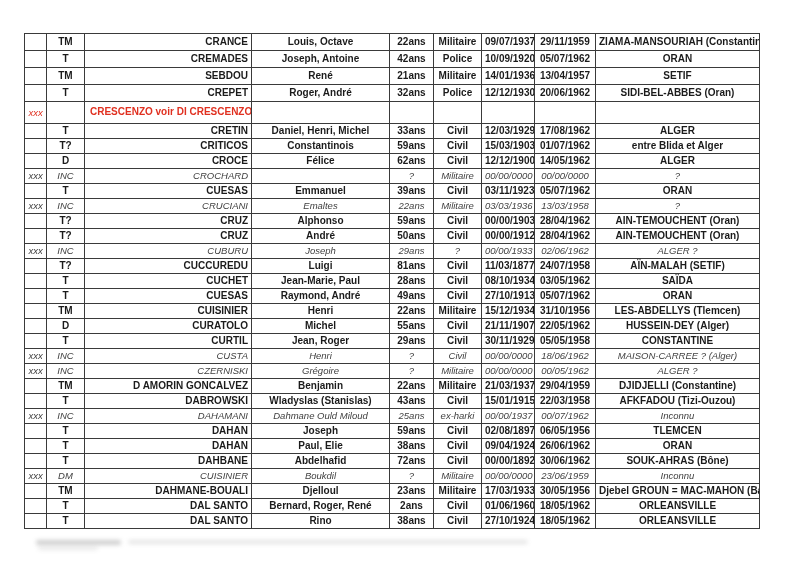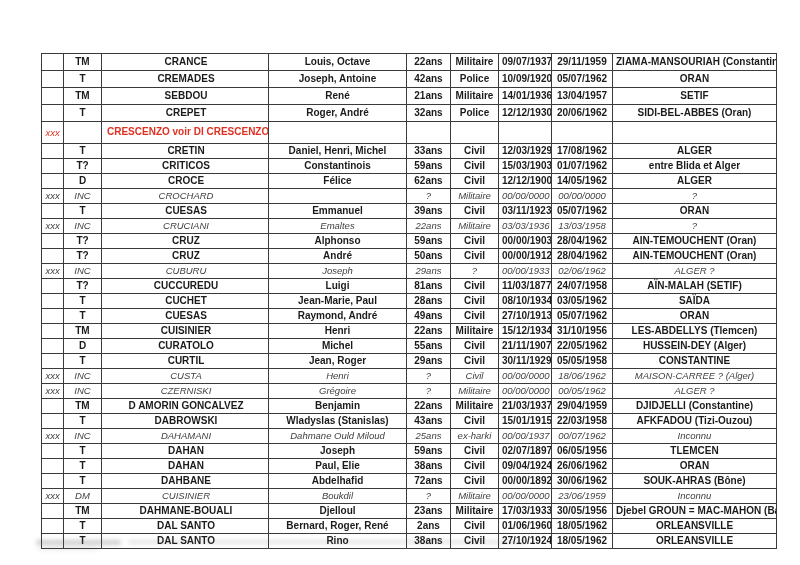--- a/index.html
+++ b/index.html
@@ -5,40 +5,39 @@
   html,body{margin:0;padding:0;background:#ffffff;}
   .page{
     position:relative;
     width:800px;height:565px;
     background:#ffffff;
     font-family:"Liberation Sans", sans-serif;
     overflow:hidden;
   }
   table.records{
     position:absolute;
-    left:41px;top:33px;
+    left:24px;top:33px;
     width:735px;
     border-collapse:collapse;
     table-layout:fixed;
     border:1px solid #2b2b2b;
-    margin-top:20px;
   }
   td{
     border:1px solid #3a3a3a;
     font-size:10px;
     font-weight:bold;
     color:#1b1b1b;
     padding:0 3px;
     text-align:center;
     overflow:hidden;
     white-space:nowrap;
     height:14px;
     line-height:1.05;
   }
-  td.c-surname{text-align:center;padding-left:5px;}
+  td.c-surname{text-align:right;padding-left:5px;}
   td.c-flag{font-style:italic;font-weight:normal;color:#3d3d3d;font-size:9.5px;}
   
   tr.r-i td{font-weight:normal;font-style:italic;color:#414141;font-size:9.5px;}
   
   tr.r-r td{color:#e03020;height:21px;}
   
   tr.r-tall td{height:16px;}
   
   .smudge{
     position:absolute;
@@ -343,21 +342,21 @@
       <td class="c-d2">00/07/1962</td>
       <td class="c-loc">Inconnu</td>
     </tr>
         <tr>
       <td class="c-flag"></td>
       <td class="c-code">T</td>
       <td class="c-surname">DAHAN</td>
       <td class="c-first">Joseph</td>
       <td class="c-age">59ans</td>
       <td class="c-status">Civil</td>
-      <td class="c-d1">02/07/1897</td>
+      <td class="c-d1">02/08/1897</td>
       <td class="c-d2">06/05/1956</td>
       <td class="c-loc">TLEMCEN</td>
     </tr>
         <tr>
       <td class="c-flag"></td>
       <td class="c-code">T</td>
       <td class="c-surname">DAHAN</td>
       <td class="c-first">Paul, Elie</td>
       <td class="c-age">38ans</td>
       <td class="c-status">Civil</td>

